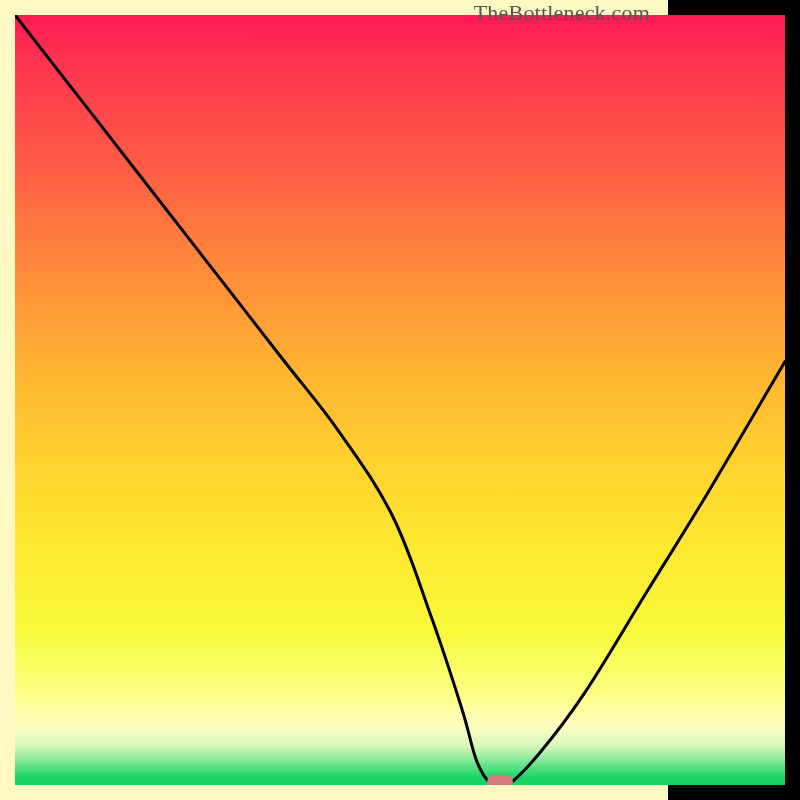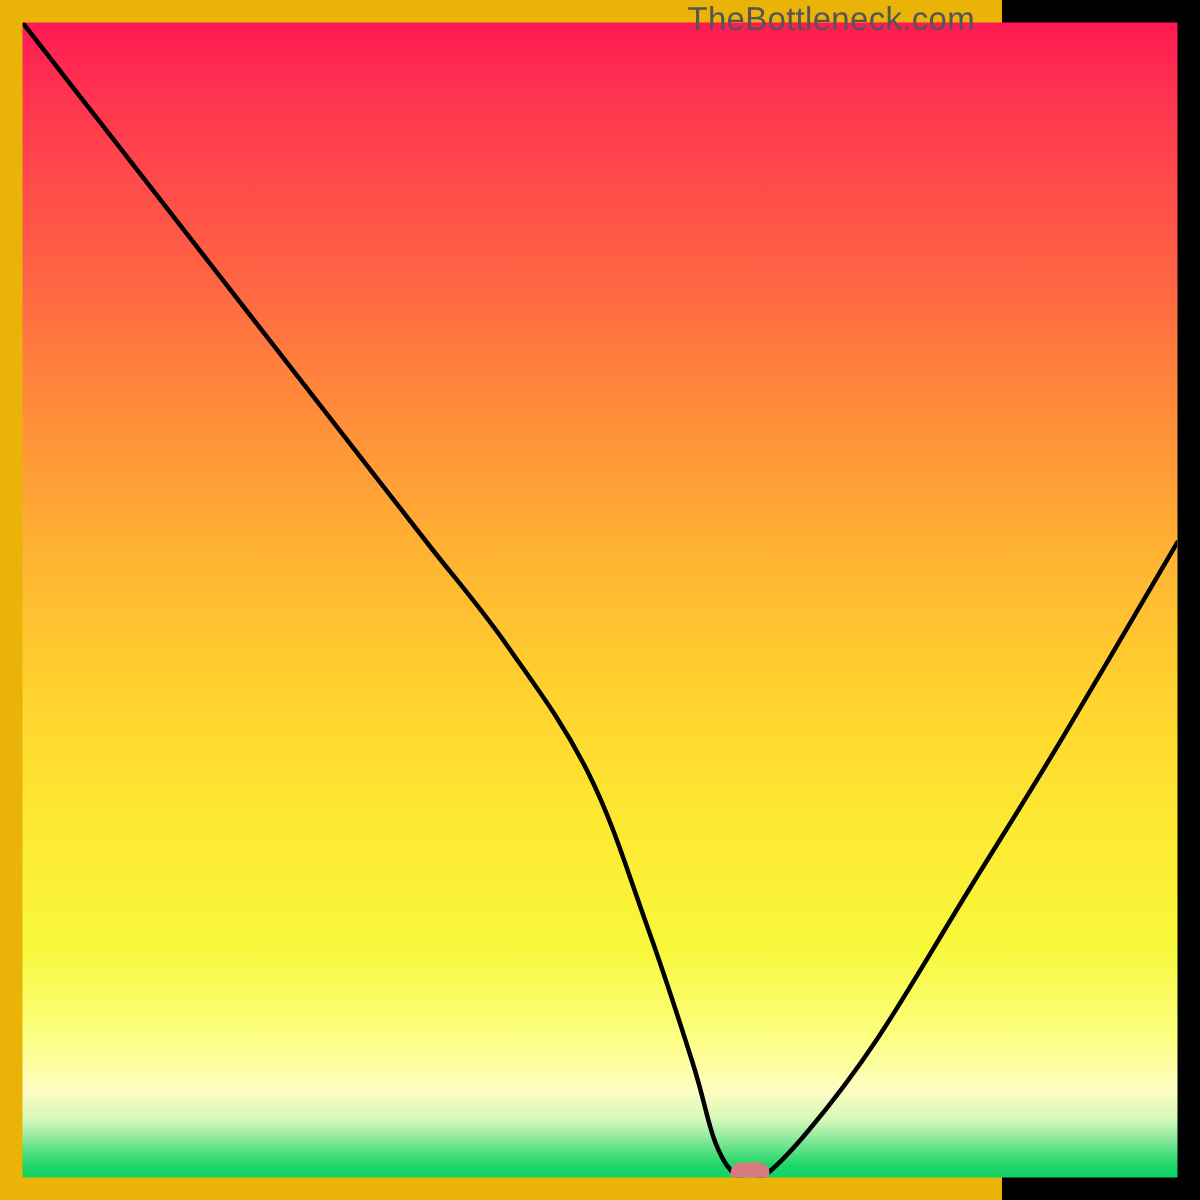--- a/index.html
+++ b/index.html
@@ -8,21 +8,22 @@
     width: 800px;
     height: 800px;
     overflow: hidden;
     background: #000;
     font-family: Arial, Helvetica, sans-serif;
   }
   .frame {
     position: relative;
     width: 668px;
     height: 800px;
-    background: #eab308;
+    background: #fef9c3;
+    font-family: Liberation Serif, serif;
   }
   .plot-area {
     position: absolute;
     left: 15px;
     top: 15px;
     width: 770px;
     height: 770px;
     overflow: hidden;
     
     background:

